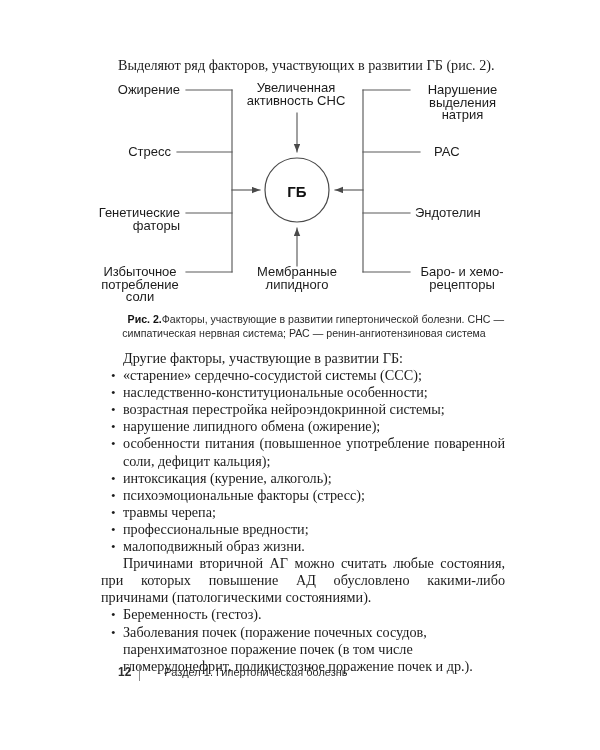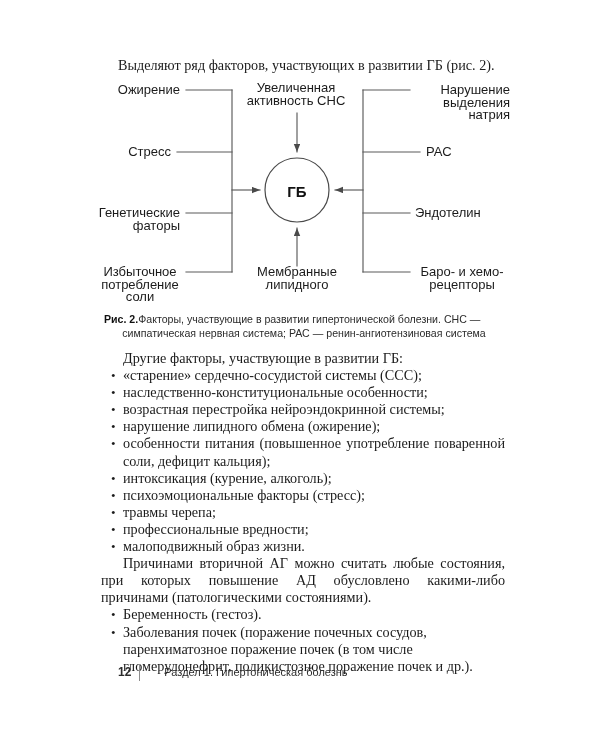--- a/index.html
+++ b/index.html
@@ -75,21 +75,21 @@
     font-family: "Liberation Sans", sans-serif;
     font-size: 10.6px;
     line-height: 14.4px;
     color: #2b2b2b;
     text-align: center;
   }
   .caption .cap-num {
     font-weight: bold;
     color: #111;
   }
-  .caption .cap-l1 { display: block; text-align: left; }
+  .caption .cap-l1 { display: block; text-align: right; }
   .caption .cap-l2 { display: block; text-align: center; }
 
   
   .body-block {
     position: absolute;
     left: 101px;
     width: 404px;
     font-family: "Liberation Serif", serif;
     font-size: 14.2px;
     line-height: 17.1px;
@@ -208,25 +208,25 @@
     <div class="dlabel" style="left:-2px; top:186px; width:84px;">Избыточное
 потребление
 соли</div>
 
     <div class="dlabel" style="left:132px; top:2px; width:128px;">Увеличенная
 активность СНС</div>
 
     <div class="dlabel" style="left:137px; top:186px; width:120px;">Мембранные
 липидного</div>
 
-    <div class="dlabel" style="left:315px; top:4px; width:95px;text-align:right;">Нарушение
+    <div class="dlabel" style="left:315px; top:4px; width:95px;">Нарушение
 выделения
 натрия</div>
 
-    <div class="dlabel l-align" style="left:326px; top:66px; width:60px;">РАС</div>
+    <div class="dlabel l-align" style="left:334px; top:66px; width:60px;">РАС</div>
 
     <div class="dlabel l-align" style="left:315px; top:127px; width:95px;">Эндотелин</div>
 
     <div class="dlabel" style="left:314px; top:186px; width:96px;">Баро- и хемо-
 рецепторы</div>
   </div>
 
   <div class="caption">
     <span class="cap-l1">
       <span class="cap-num">Рис. 2.</span><span>Факторы, участвующие в развитии гипертонической болезни. СНС —</span>

